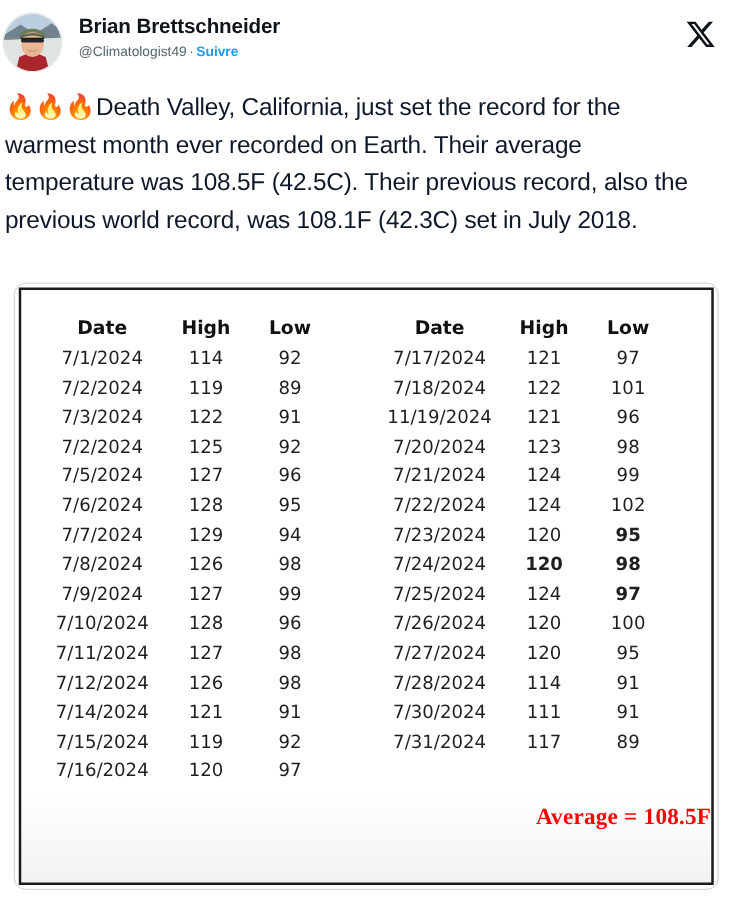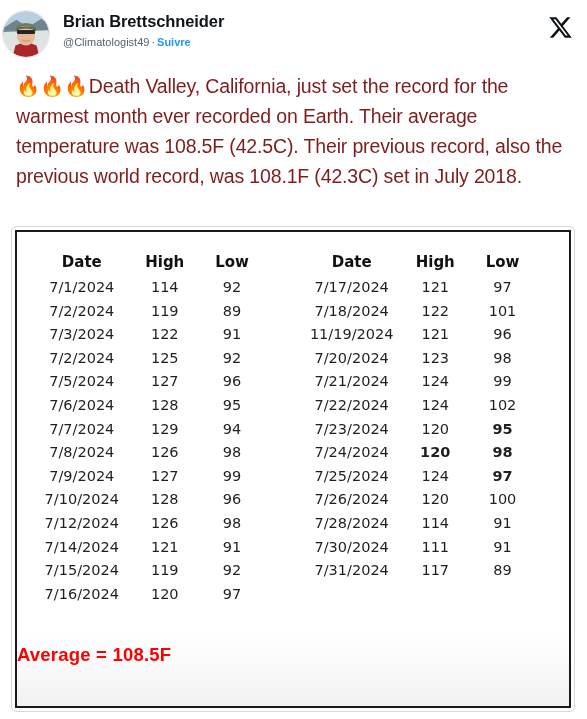--- a/index.html
+++ b/index.html
@@ -33,31 +33,31 @@
   .dot-sep{color:#536471;padding:0 2px;}
   .follow-link{color:#1d9bf0;font-weight:bold;text-decoration:none;}
   .xlogo{
     flex:0 0 30px;width:30px;height:30px;margin-top:2px;
     display:flex;align-items:center;justify-content:center;
   }
   .xlogo svg{width:25px;height:25px;display:block;}
 
   
   .body-text{
-    padding:9px 16px 0 16px;
-    font-size:19.5px;line-height:30px;color:#7f1d1d;
+    padding:9px 16px 0 4px;
+    font-size:19.5px;line-height:30px;color:#0f172a;
     letter-spacing:-0.15px;
   }
   .fire{font-size:19.5px;letter-spacing:0;}
 
   
   .media-card{
     position:absolute;left:11px;top:226px;
     width:564px;height:486px;
-    border:1px solid #cfd9de;border-radius:5px;
+    border:1px solid #cfd9de;border-radius:10px;
     box-sizing:border-box;background:#fff;overflow:hidden;
   }
   .table-image{
     position:absolute;left:3px;top:3px;
     width:556px;height:478px;
     box-sizing:border-box;
     border:2px solid #1a1a1a;
     background:linear-gradient(180deg,#ffffff 0%,#ffffff 85%,#f2f2f2 100%);
     overflow:hidden;
   }
@@ -75,22 +75,22 @@
   .tbl th{font-weight:bold;font-size:15px;color:#111;height:28px;line-height:28px;}
   .c-gap{width:18px;}
   .c-date{width:102px;}
   .c-high{width:72px;}
   .c-low{width:72px;}
   .c-mid{width:42px;}
   .c-tail{width:38px;}
   .hot{color:#ff0000;font-weight:bold;}
   .avg{
     position:absolute;left:0;right:0;top:412px;
-    text-align:left;
-    font-family:Liberation Sans, sans-serif;
+    text-align:right;
+    font-family:Liberation Serif, serif;
     font-size:18.5px;font-weight:bold;color:#ff0000;
     letter-spacing:0.2px;
   }
 </style>
 </head>
 <body>
 
 <div class="tweet">
 
   <div class="header">
@@ -268,20 +268,31 @@
               <td>128</td>
               <td>96</td>
               <td></td>
               <td>7/26/2024</td>
               <td>120</td>
               <td>100</td>
               <td></td>
             </tr>
             <tr>
               <td></td>
+              <td>7/11/2024</td>
+              <td>127</td>
+              <td>98</td>
+              <td></td>
+              <td>7/27/2024</td>
+              <td>120</td>
+              <td>95</td>
+              <td></td>
+            </tr>
+            <tr>
+              <td></td>
               <td>7/12/2024</td>
               <td>126</td>
               <td>98</td>
               <td></td>
               <td>7/28/2024</td>
               <td>114</td>
               <td>91</td>
               <td></td>
             </tr>
             <tr>

